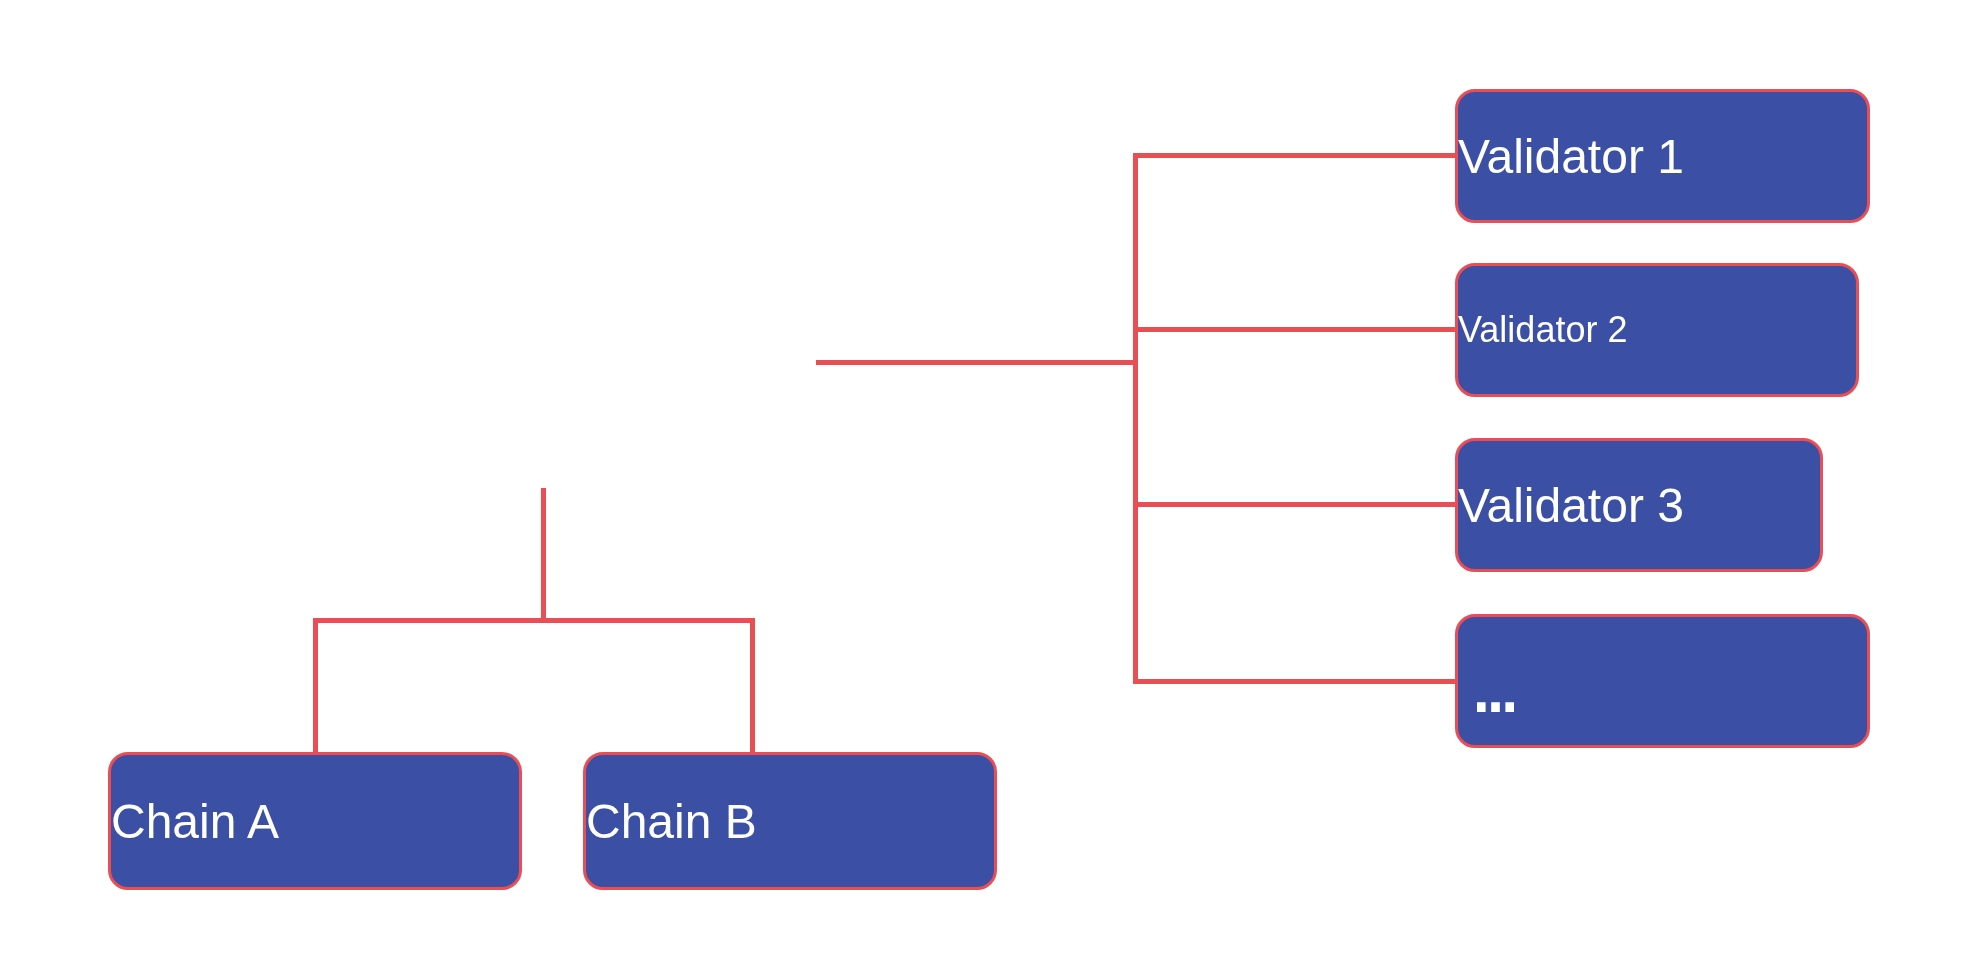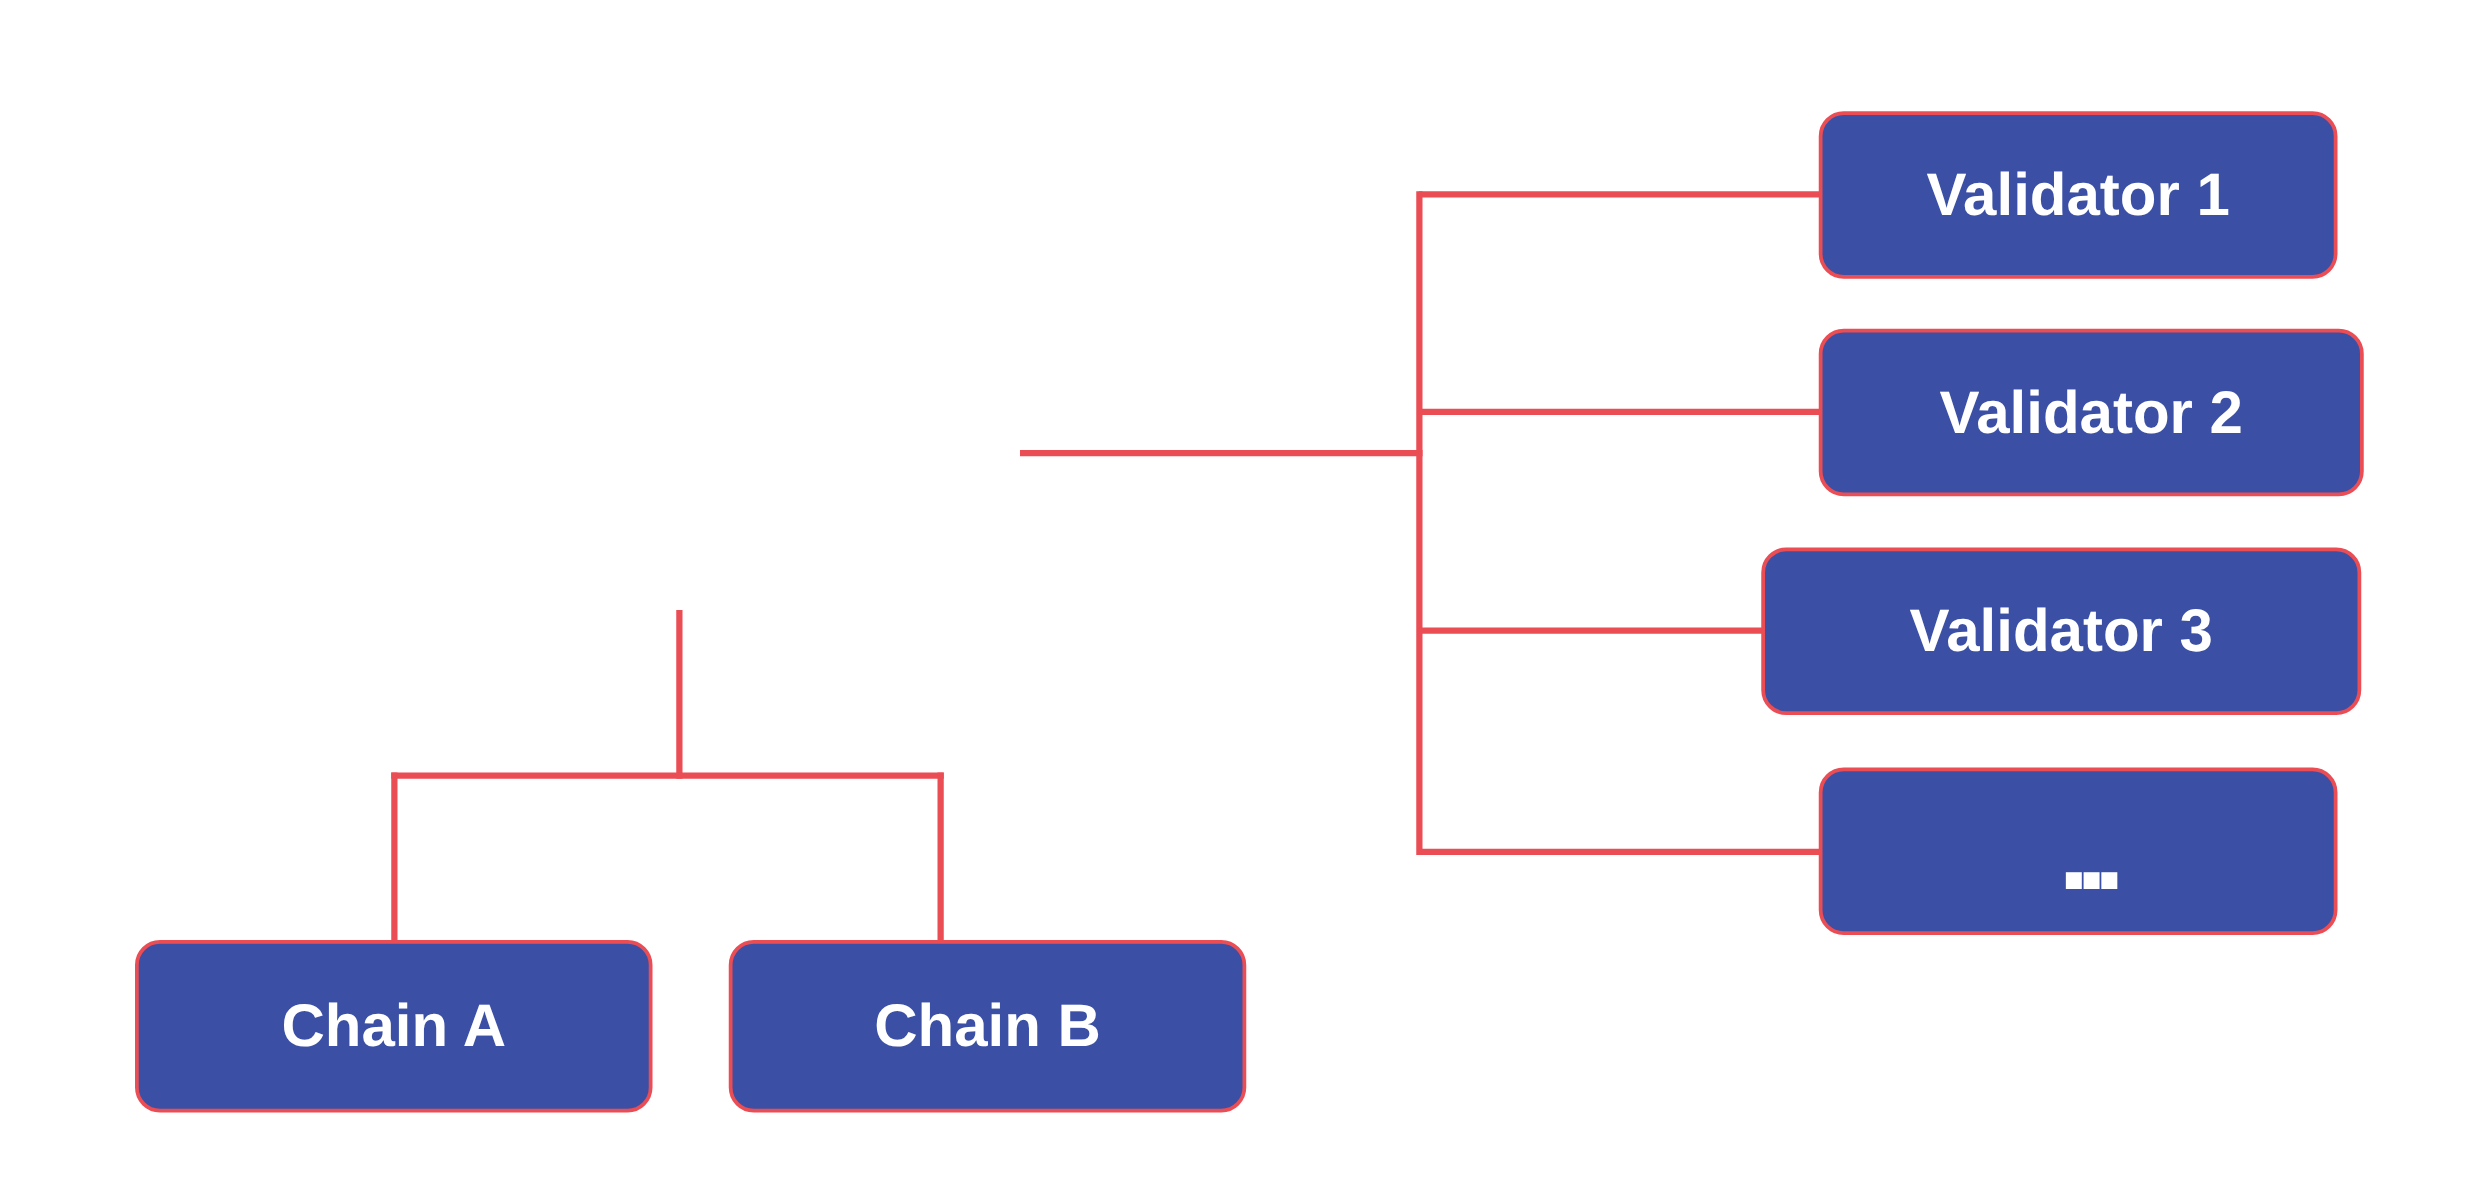--- a/index.html
+++ b/index.html
@@ -22,35 +22,34 @@
   }
   .node {
     position: absolute;
     box-sizing: border-box;
     background: var(--node-fill, #3B50A5);
     border: 3px solid var(--node-border, #EB4D55);
     border-radius: 20px;
     color: var(--label, #ffffff);
     display: flex;
     align-items: center;
-    justify-content: center;
     z-index: 2;
-    font-weight: 700;
+    font-weight: 400;
   }
   .node .label {
     white-space: nowrap;
   }
 
   
   #node-subnet      { left: 272px;  top: 243px; width: 546px; height: 247px; border-radius: 40px; font-size: 78px; }
   #node-chain-a     { left: 108px;  top: 752px; width: 414px; height: 138px; font-size: 48px; }
   #node-chain-b     { left: 583px;  top: 752px; width: 414px; height: 138px; font-size: 48px; }
   #node-validator-1 { left: 1455px; top: 89px;  width: 415px; height: 134px; font-size: 48px; }
-  #node-validator-2 { left: 1455px; top: 263px; width: 436px; height: 134px; font-size: 48px; }
-  #node-validator-3 { left: 1409px; top: 438px; width: 480px; height: 134px; font-size: 48px; }
+  #node-validator-2 { left: 1455px; top: 263px; width: 404px; height: 134px; font-size: 36px; }
+  #node-validator-3 { left: 1455px; top: 438px; width: 368px; height: 134px; font-size: 48px; }
   #node-validator-more { left: 1455px; top: 614px; width: 415px; height: 134px; font-size: 48px; }
   #node-validator-more .label {
     font-size: 90px;
     line-height: 1;
     letter-spacing: -0.12em;
     padding-left: 0.12em; 
   }
 
   
   #edge-subnet-validators { left: 816px;  top: 360px; width: 322px; height: 5px; }

